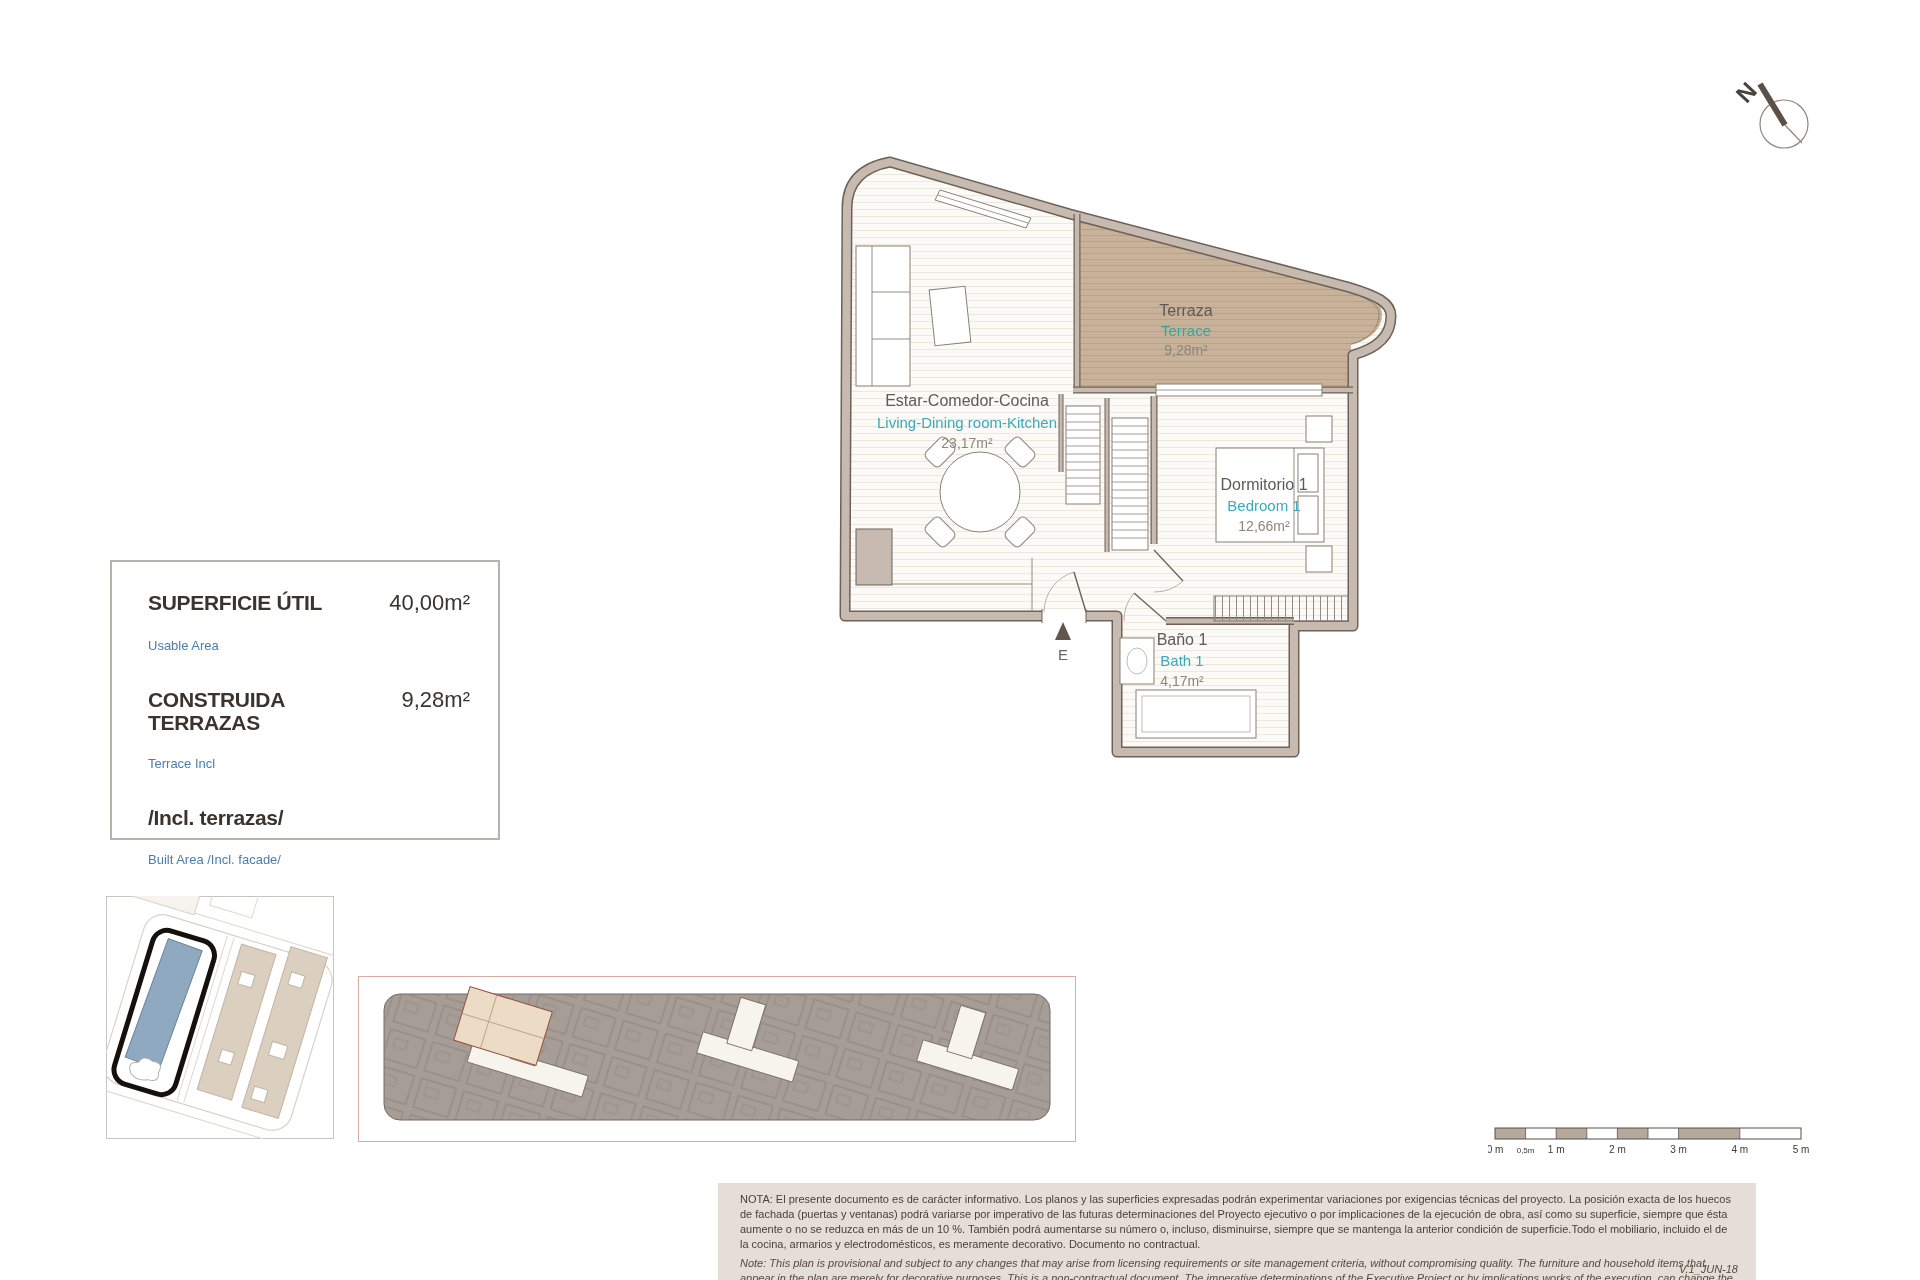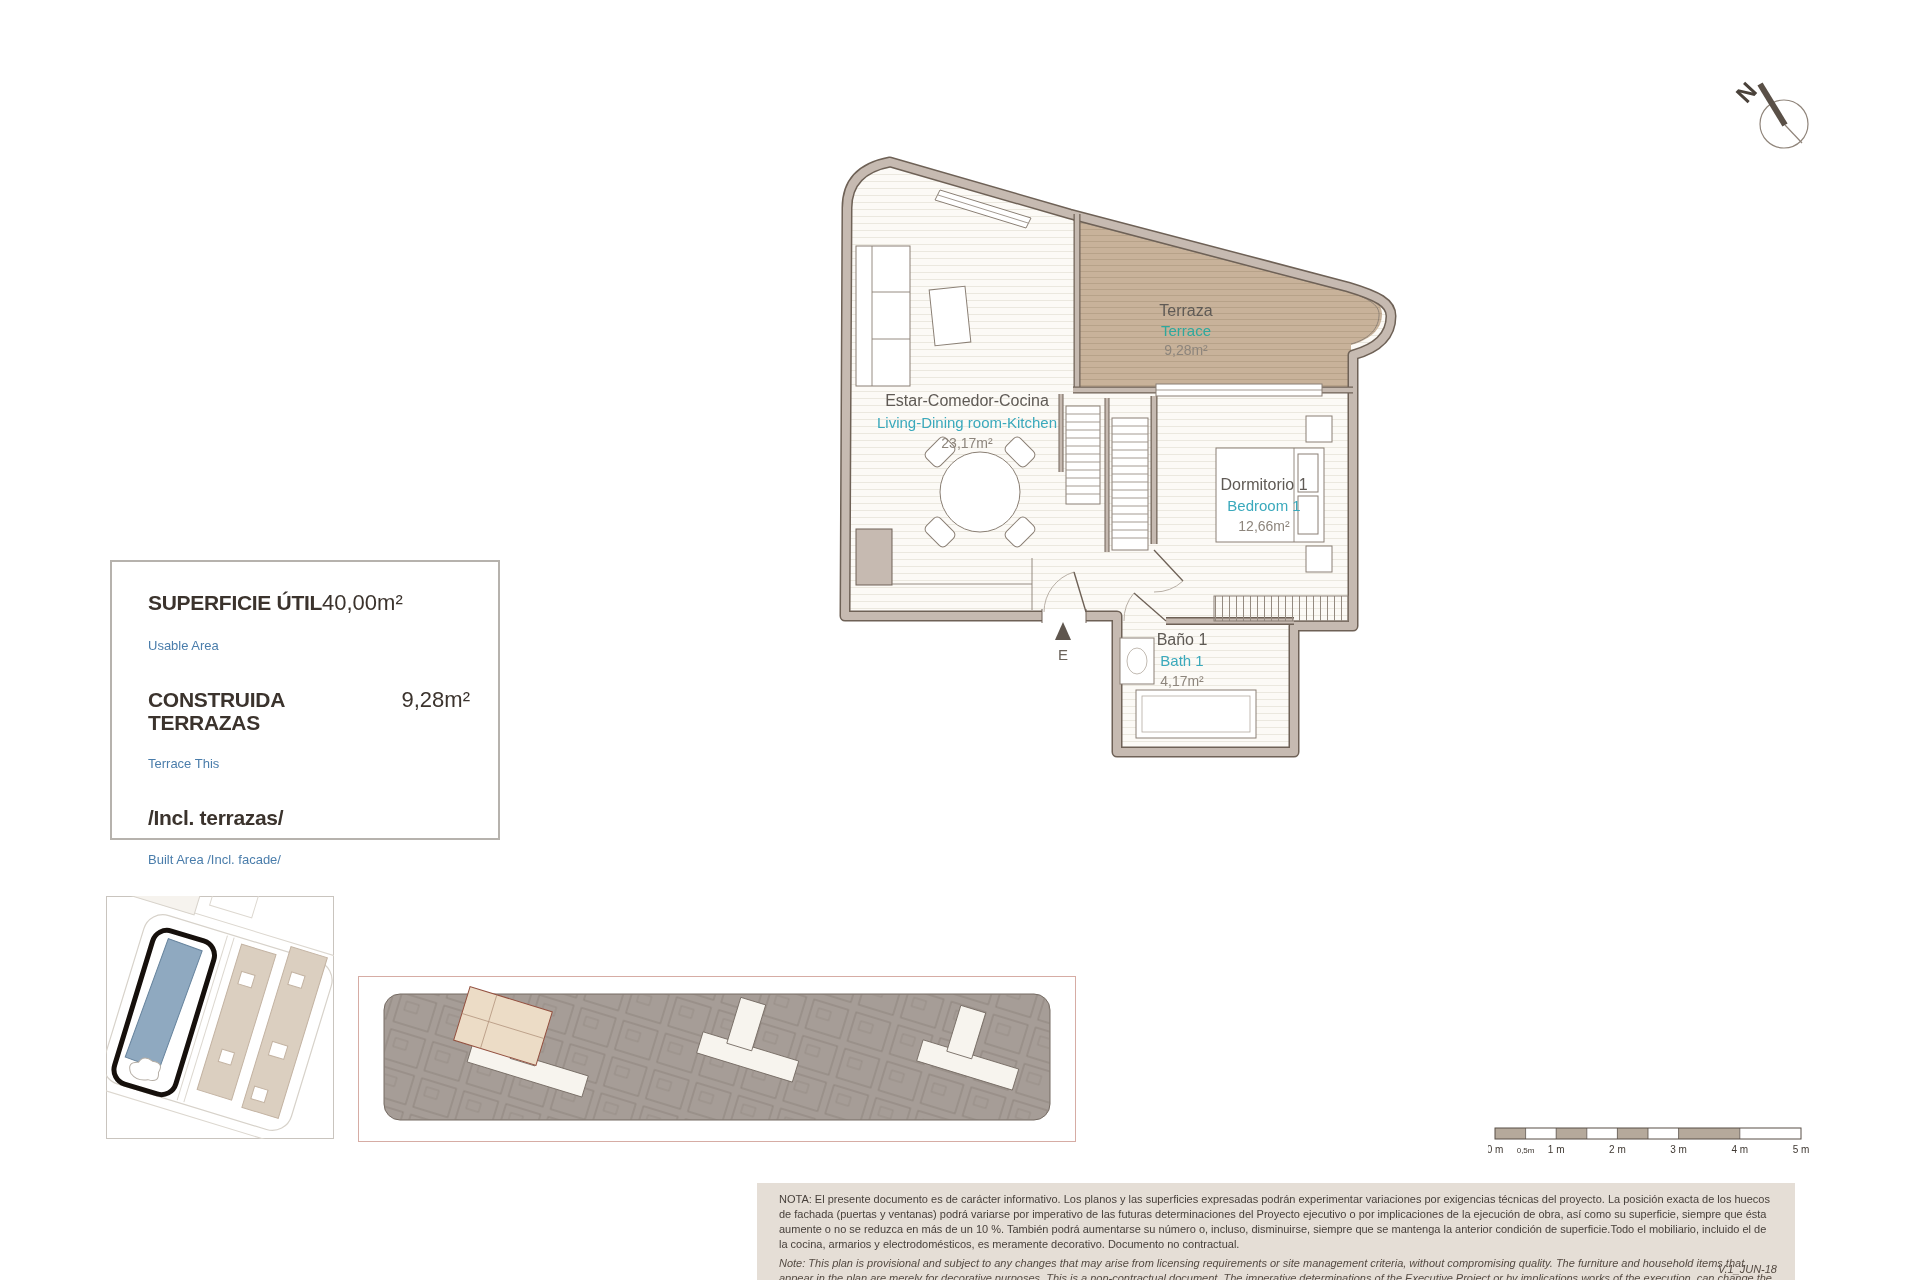--- a/index.html
+++ b/index.html
@@ -14,28 +14,28 @@
   .tar{font-size:14px;text-anchor:middle;}
   .fx{fill:#ffffff;stroke:#8a7f74;stroke-width:1;}
   .thin{stroke:#8a7f74;stroke-width:0.9;fill:none;}
   .tread{stroke:#9a9086;stroke-width:0.9;fill:none;}
 
   
   .info-box{position:absolute;left:110px;top:560px;width:390px;height:280px;
             background:#fff;border:2px solid #b6b2ad;box-sizing:border-box;
             padding:28px 28px 0 36px;}
   .info-row{position:relative;margin-bottom:29px;}
-  .info-main{display:flex;justify-content:flex-start;align-items:baseline;}
+  .info-main{display:flex;justify-content:space-between;align-items:baseline;}
   .info-es{font-size:21px;font-weight:bold;letter-spacing:-0.3px;color:#3b332d;line-height:23px;}
   .info-es2{font-size:21px;font-weight:bold;letter-spacing:-0.3px;color:#3b332d;line-height:25px;}
   .info-val{font-size:22px;font-weight:normal;color:#3b332d;white-space:nowrap;}
   .info-en{font-size:13px;color:#4a7dab;line-height:24px;margin-top:18px;}
 
   
-  .note-box{position:absolute;left:757px;top:1183px;width:1038px;height:97px;
+  .note-box{position:absolute;left:718px;top:1183px;width:1038px;height:97px;
             background:#e5ded6;box-sizing:border-box;padding:9px 18px 6px 22px;overflow:hidden;}
   .note-es{font-size:11px;line-height:15px;color:#463f3a;margin:0;}
   .note-en{font-size:11px;line-height:15px;color:#544a42;margin:4px 0 0 0;font-style:italic;}
   .note-ver{position:absolute;right:18px;bottom:5px;font-size:11px;font-style:italic;color:#544a42;}
 </style>
 </head>
 <body>
 
 <div class="page">
 
@@ -190,21 +190,21 @@
         <span class="info-es">SUPERFICIE ÚTIL</span>
         <span class="info-val">40,00m²</span>
       </div>
       <div class="info-en">Usable Area</div>
     </div>
     <div class="info-row">
       <div class="info-main">
         <span class="info-es">CONSTRUIDA TERRAZAS</span>
         <span class="info-val">9,28m²</span>
       </div>
-      <div class="info-en">Terrace This</div>
+      <div class="info-en">Terrace Incl</div>
     </div>
     <div class="info-row">
       <div class="info-es2">/Incl. terrazas/</div>
       <div class="info-en">Built Area /Incl. facade/</div>
     </div>
   </div>
 
   <svg class="abs" style="left:106px;top:896px" width="228" height="243" viewBox="0 0 228 243">
     <rect x="0.5" y="0.5" width="227" height="242" fill="#ffffff" stroke="#c9c4be"></rect>
     <g transform="rotate(17 110 125)">

